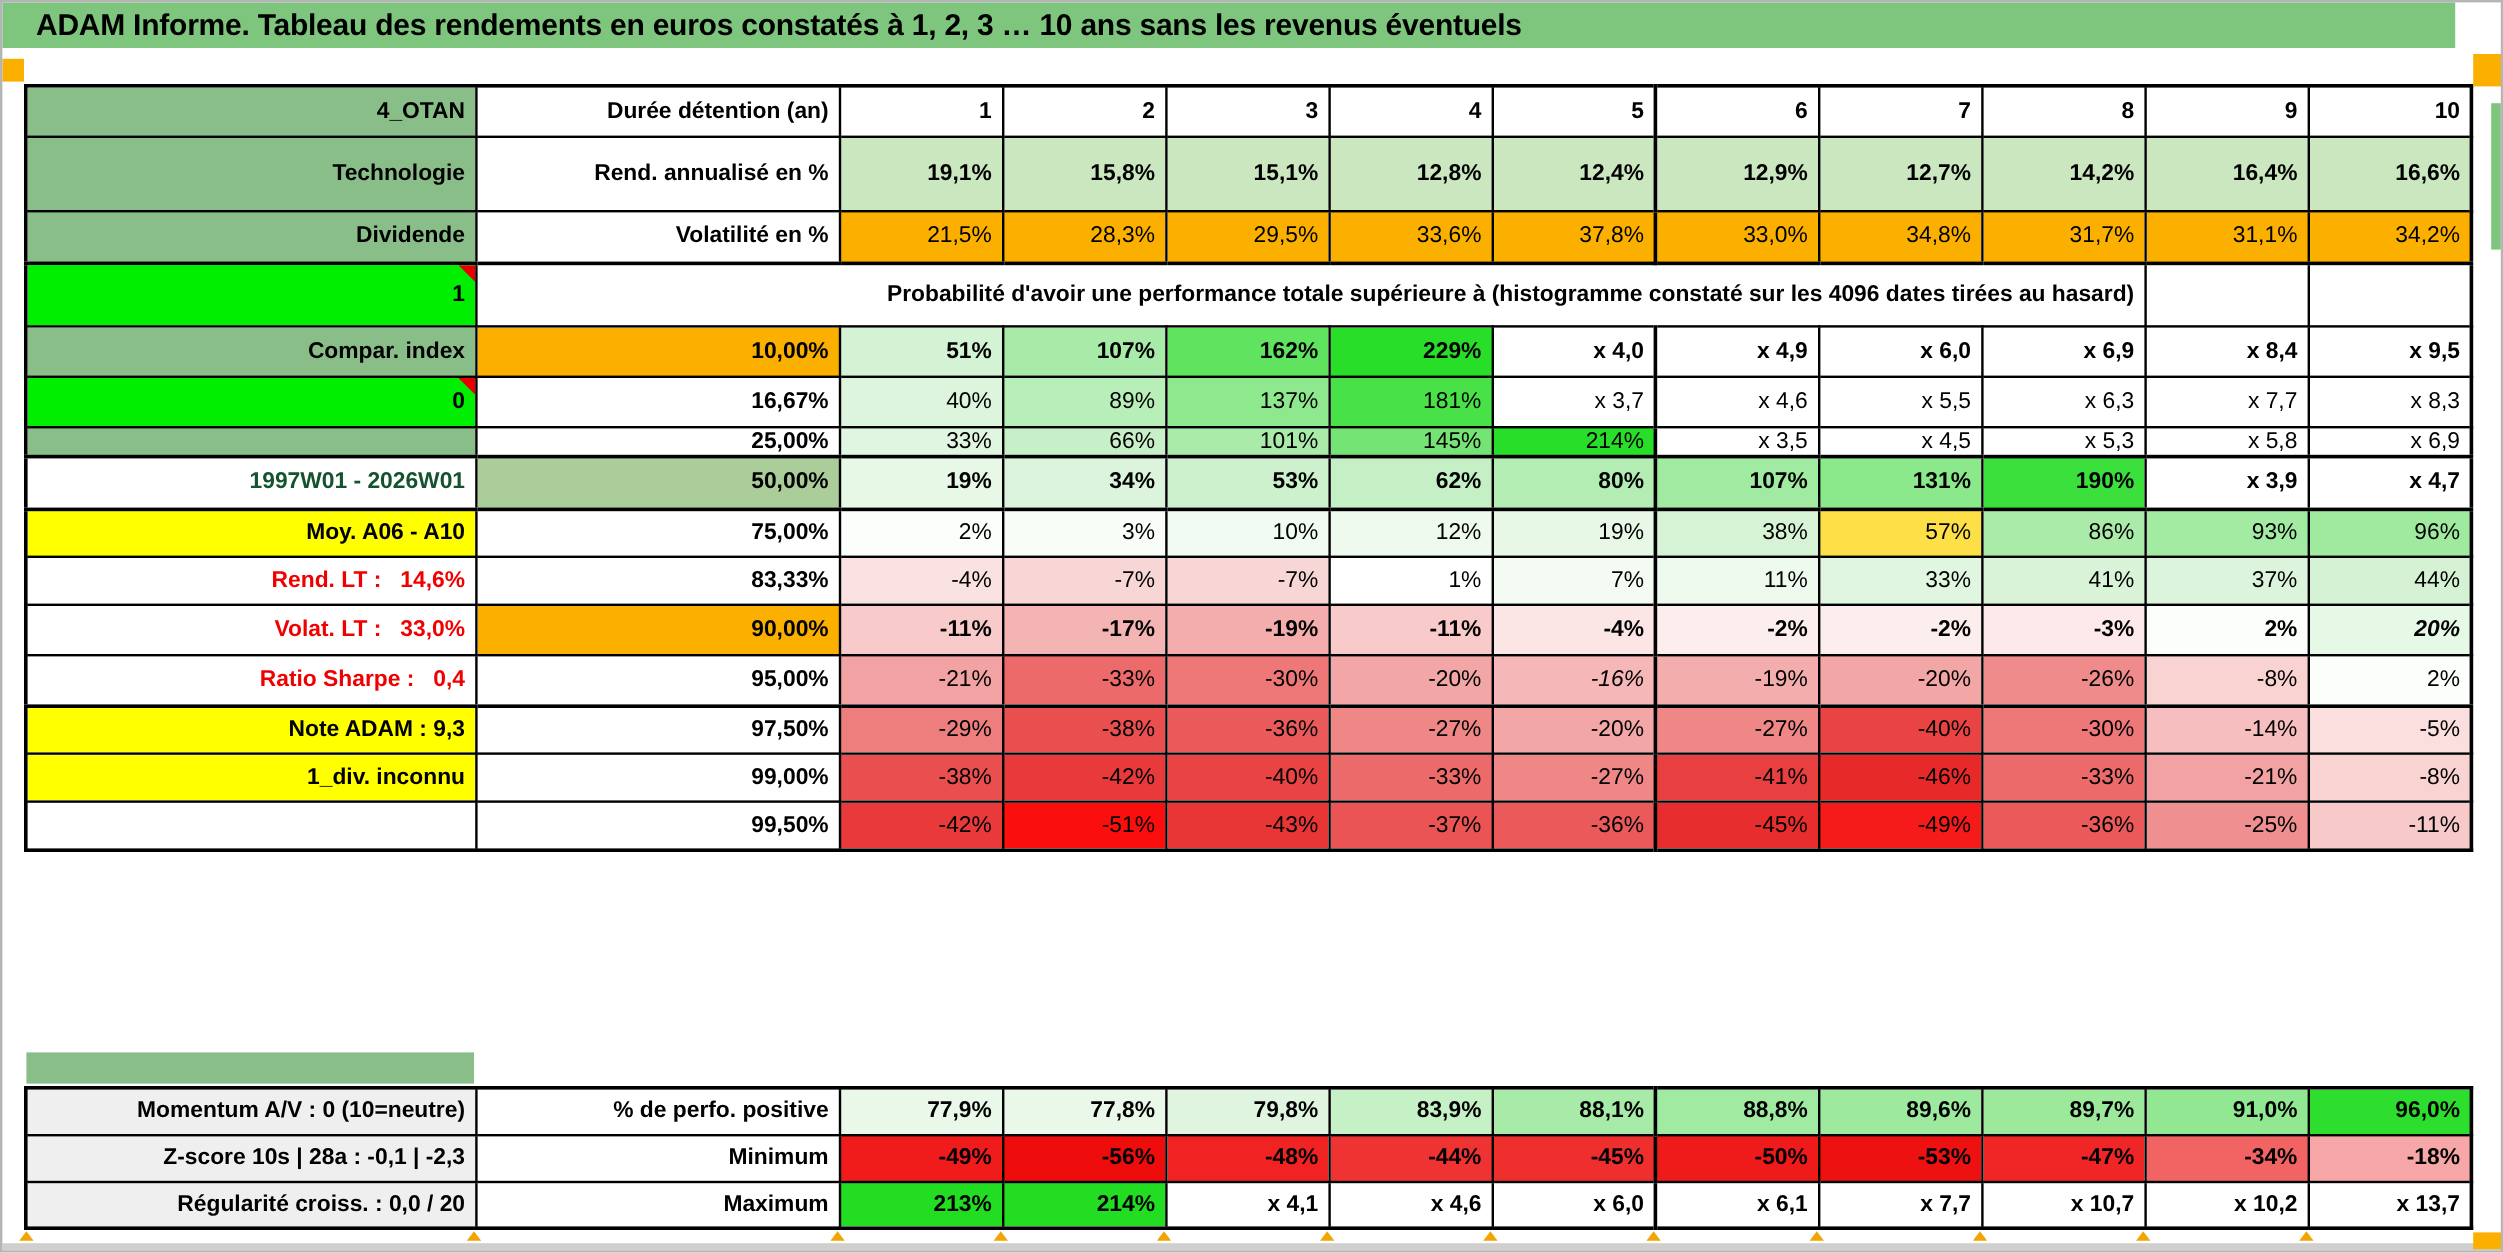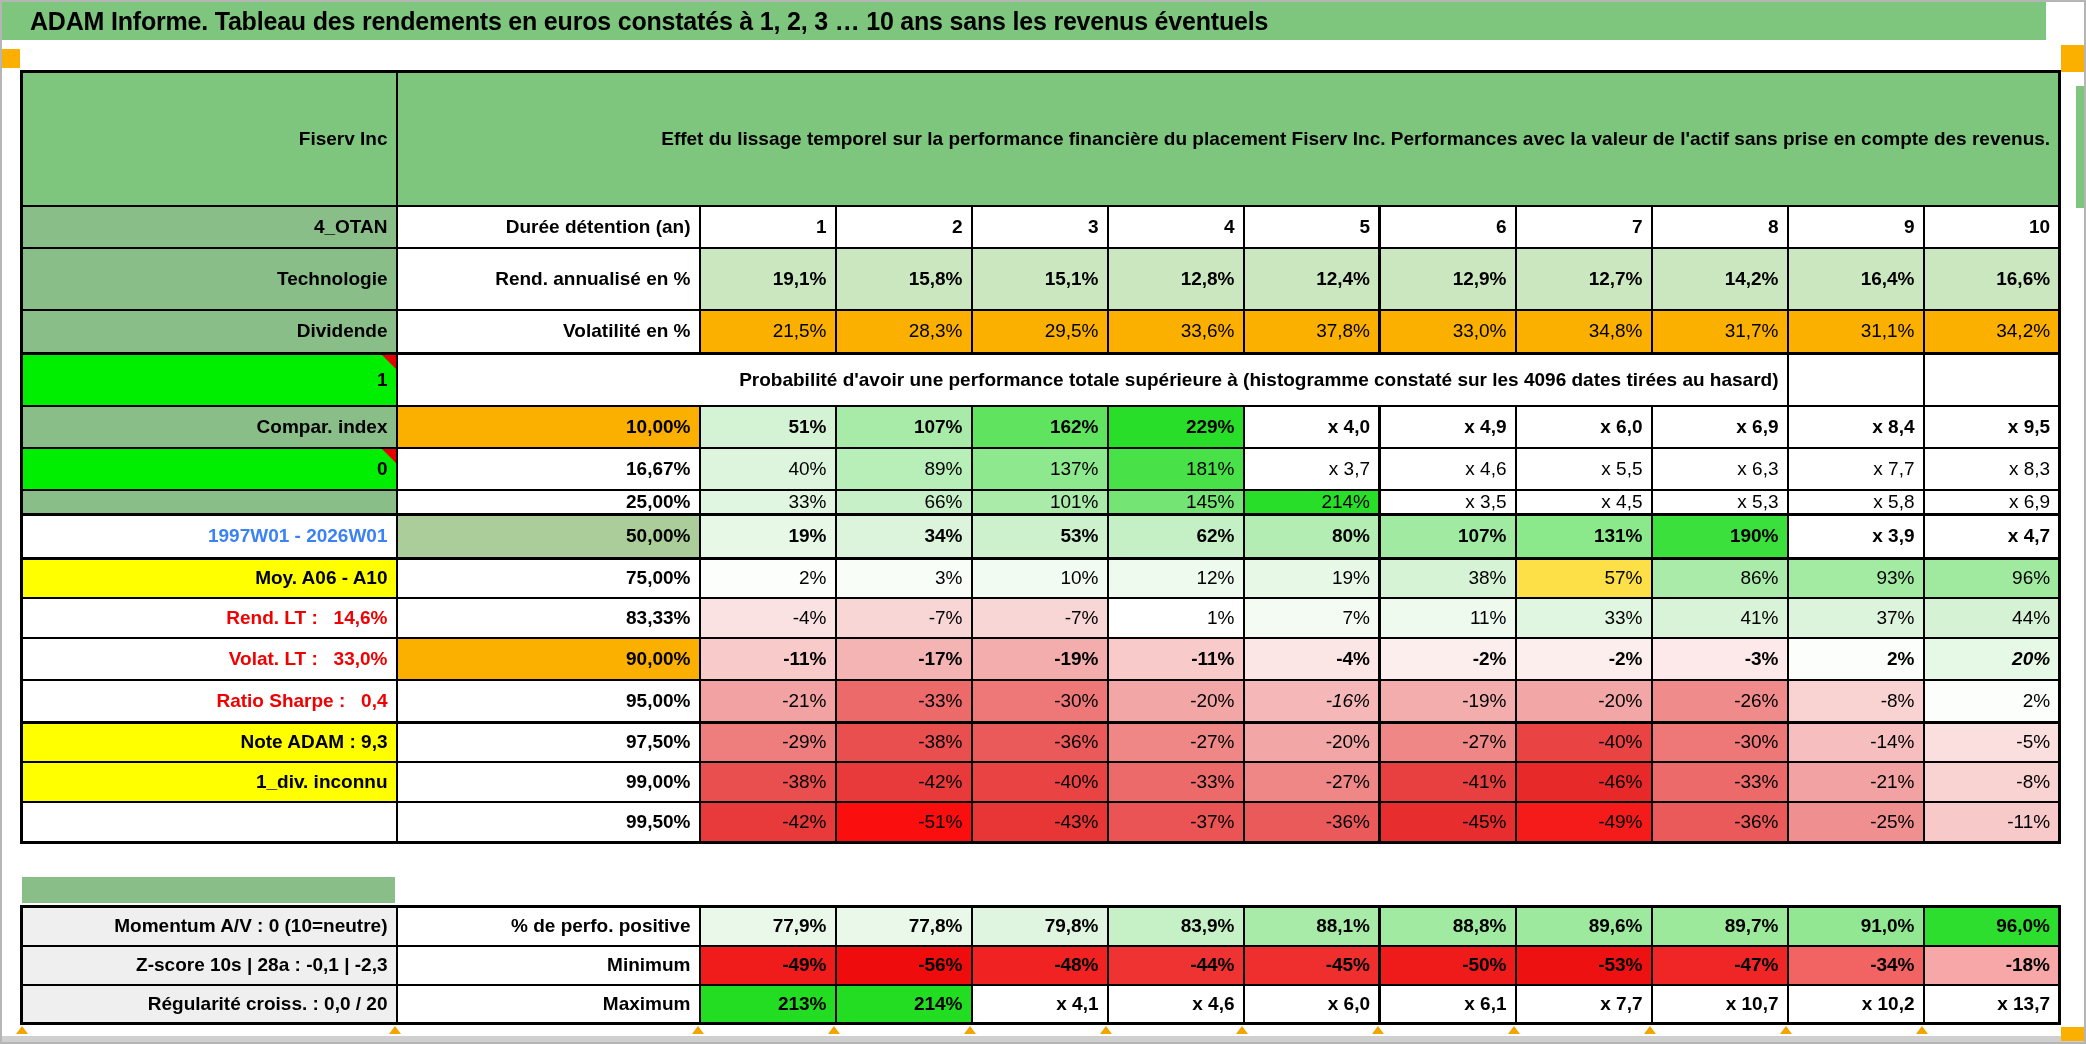--- a/index.html
+++ b/index.html
@@ -26,21 +26,21 @@
   .big{font-size:24px;}
   .ctr{text-align:center;padding:0;}
 
   .headA{background:#7EC57E;font-weight:bold;text-align:center;font-size:28px;padding:0;}
   .headB{background:#7EC57E;font-weight:bold;text-align:left;font-size:26px;
          padding:0 16px;line-height:1.55;}
 
   .s-sage{background:#89BE89;font-weight:bold;text-align:center;font-size:20px;padding:0;}
   .s-bright{background:#00EE00;font-weight:bold;text-align:center;font-size:20px;padding:0;position:relative;}
   .s-white{}
-  .s-redcen{color:#3b82f6;font-weight:bold;text-align:center;font-size:22px;padding:0;}
+  .s-redcen{color:#14532d;font-weight:bold;text-align:center;font-size:22px;padding:0;}
   .s-redright{color:#F00000;font-weight:bold;text-align:right;font-size:21px;white-space:pre;padding-right:10px;}
   .s-yl{background:#FFFF00;font-weight:bold;text-align:left;font-size:21px;padding-left:6px;}
   .s-yr{background:#FFFF00;font-weight:bold;text-align:right;font-size:21px;padding-right:10px;}
   .s-gray{background:#EFEFEF;font-weight:bold;text-align:left;font-size:20px;padding-left:6px;}
   .s-wlab{font-weight:bold;text-align:left;font-size:21px;padding-left:8px;}
   .s-wcen{font-weight:bold;text-align:center;font-size:20px;padding:0;}
   .s-orangeb{background:#FBB000;font-weight:bold;text-align:center;font-size:21px;padding:0;}
   .s-sage50{background:#ABCD99;font-weight:bold;text-align:center;font-size:27px;padding:0;}
 
   .corner{position:absolute;top:0;right:0;width:0;height:0;
@@ -70,24 +70,20 @@
         <col style="width: 136px;">
         <col style="width: 136px;">
         <col style="width: 136px;">
         <col style="width: 136px;">
         <col style="width: 136px;">
         <col style="width: 136px;">
         <col style="width: 136px;">
         <col style="width: 136px;">
       </colgroup>
     <tbody id="tb1">
-      <tr style="height:134px">
-        <td class="headA">Fiserv Inc</td>
-        <td class="headB" colspan="11">Effet du lissage temporel sur la performance financière du placement Fiserv Inc. Performances avec la valeur de l'actif sans prise en compte des revenus.</td>
-      </tr>
     <tr style="height: 42px;">
           <td class="s-sage">4_OTAN</td>
           <td class="s-wlab">Durée détention (an)</td>
           <td class="b ctr">1</td>
           <td class="b ctr">2</td>
           <td class="b ctr">3</td>
           <td class="b ctr">4</td>
           <td class="b ctr c5">5</td>
           <td class="b ctr">6</td>
           <td class="b ctr">7</td>

